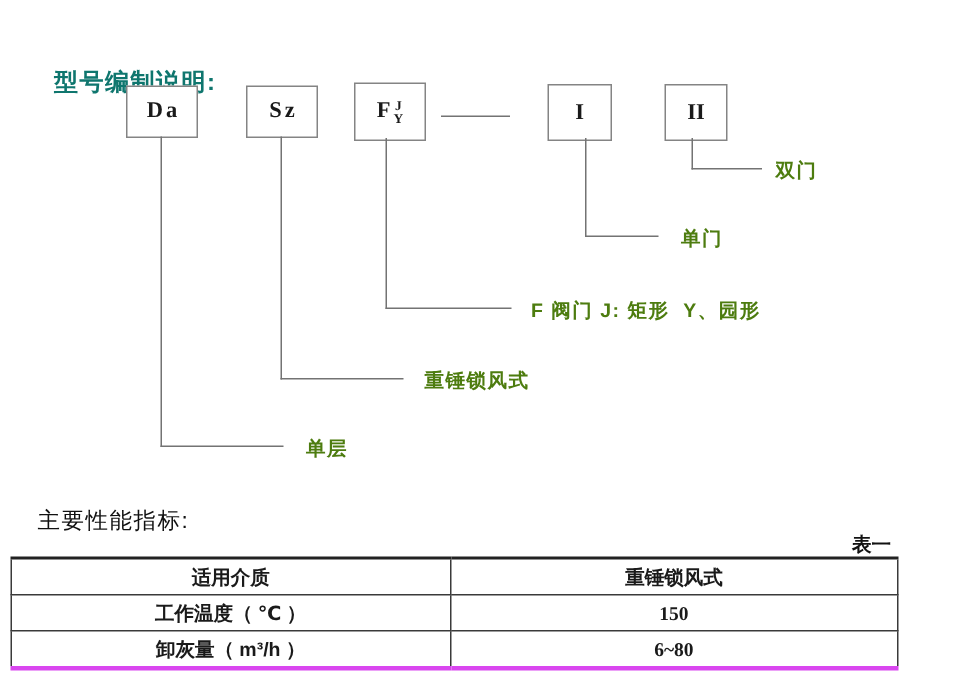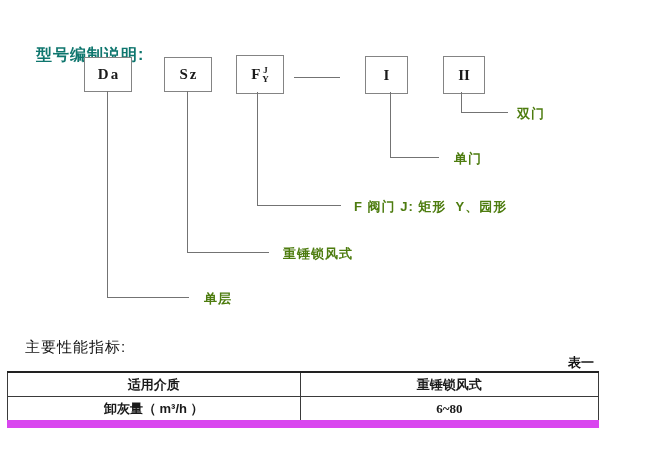--- a/index.html
+++ b/index.html
@@ -42,21 +42,21 @@
     border-collapse:collapse;
     font-size:13px;font-weight:bold;color:#1a1a1a;
   }
   table.perf td{
     border:1px solid #3a3a3a;
     text-align:center;vertical-align:middle;
     height:23px;padding:0 4px;
   }
   table.perf{border-top:2.5px solid #222;border-bottom:2.5px solid #222;}
   table.perf tr:first-child td{border-top:2px solid #222;}
-  table.perf tr:last-child td{border-bottom:8px solid #d946ef;}
+  table.perf tr:last-child td{border-bottom:3px solid #d946ef;}
   td.val{font-family:"Liberation Serif","DejaVu Serif",serif;}
 </style>
 </head>
 <body>
 
 <div class="page">
 
   <div class="abs title" style="left:36px;top:13px;">型号编制说明:</div>
 
   <div class="mbox" style="left:84px;top:57px;width:46px;height:33px;justify-content:center;">
@@ -101,19 +101,23 @@
 
   <div class="abs tbl-caption" style="left:568px;top:354px;text-align:right;">表一</div>
 
   <table class="perf">
     <tbody>
       <tr>
         <td style="width:49.5%;text-align:center;">适用介质</td>
         <td>重锤锁风式</td>
       </tr>
       <tr>
+        <td>工作温度（ ℃ ）</td>
+        <td class="val">150</td>
+      </tr>
+      <tr>
         <td>卸灰量（ m³/h ）</td>
         <td class="val">6~80</td>
       </tr>
     </tbody>
   </table>
 
 </div>
 
 </body></html>

